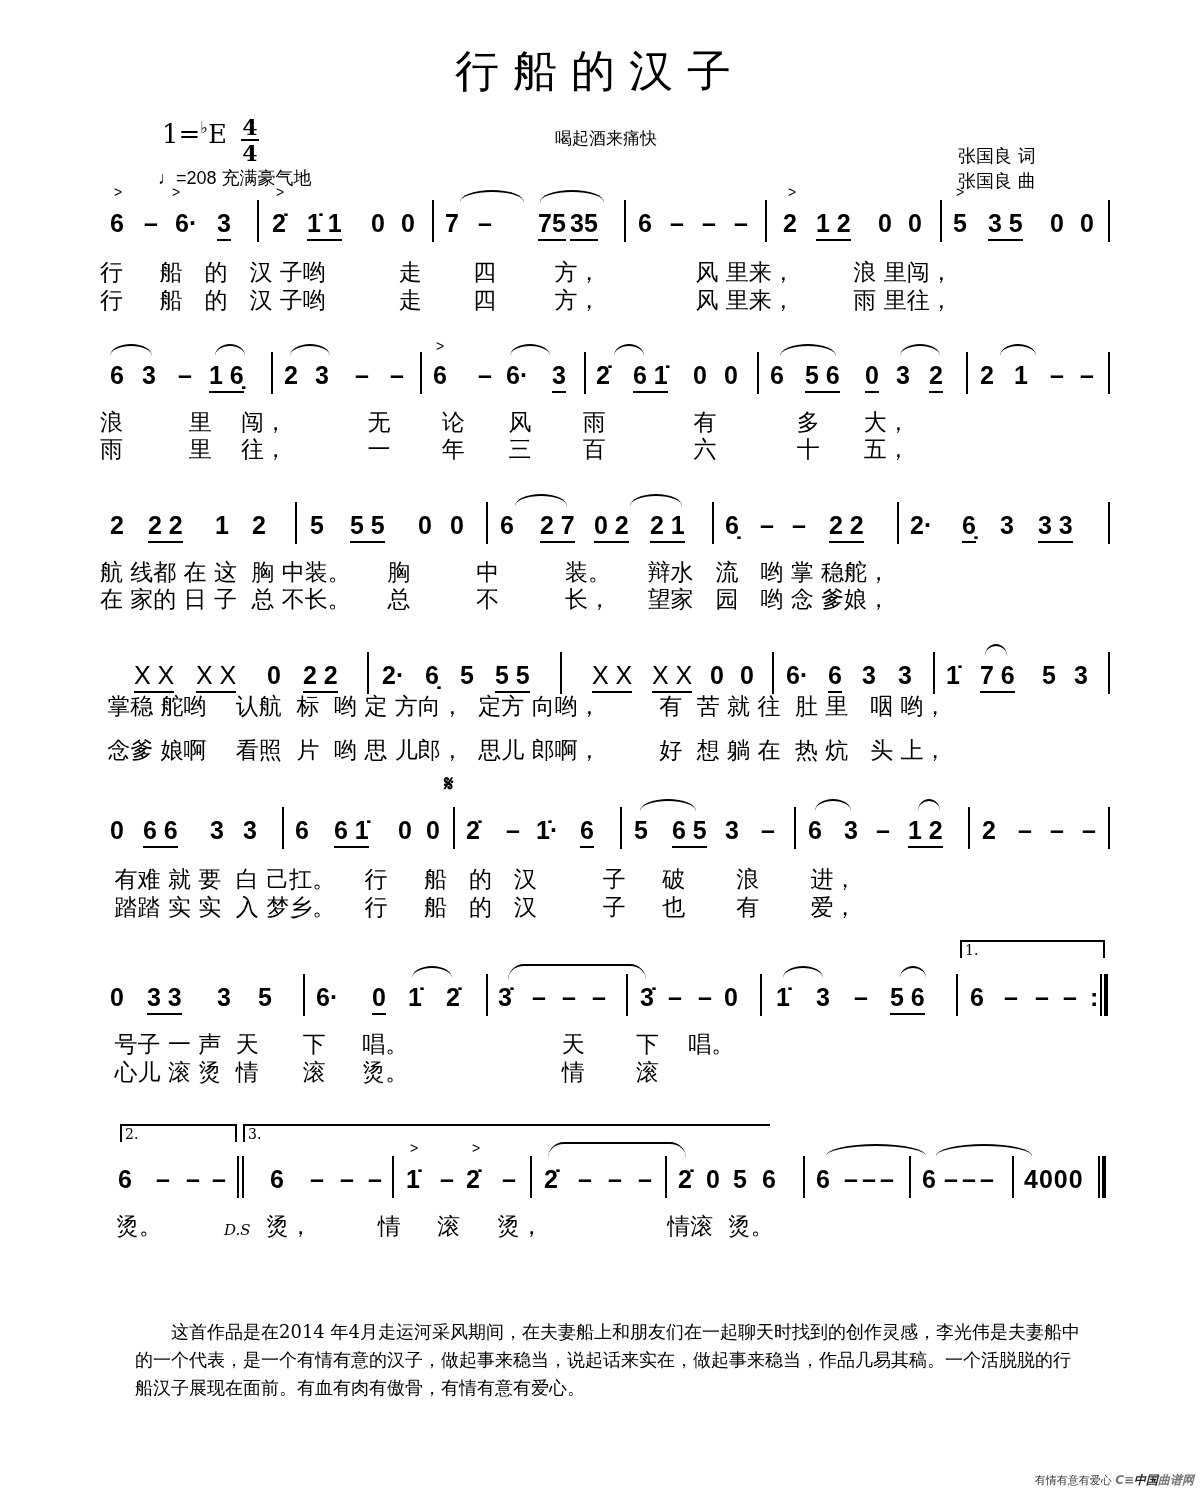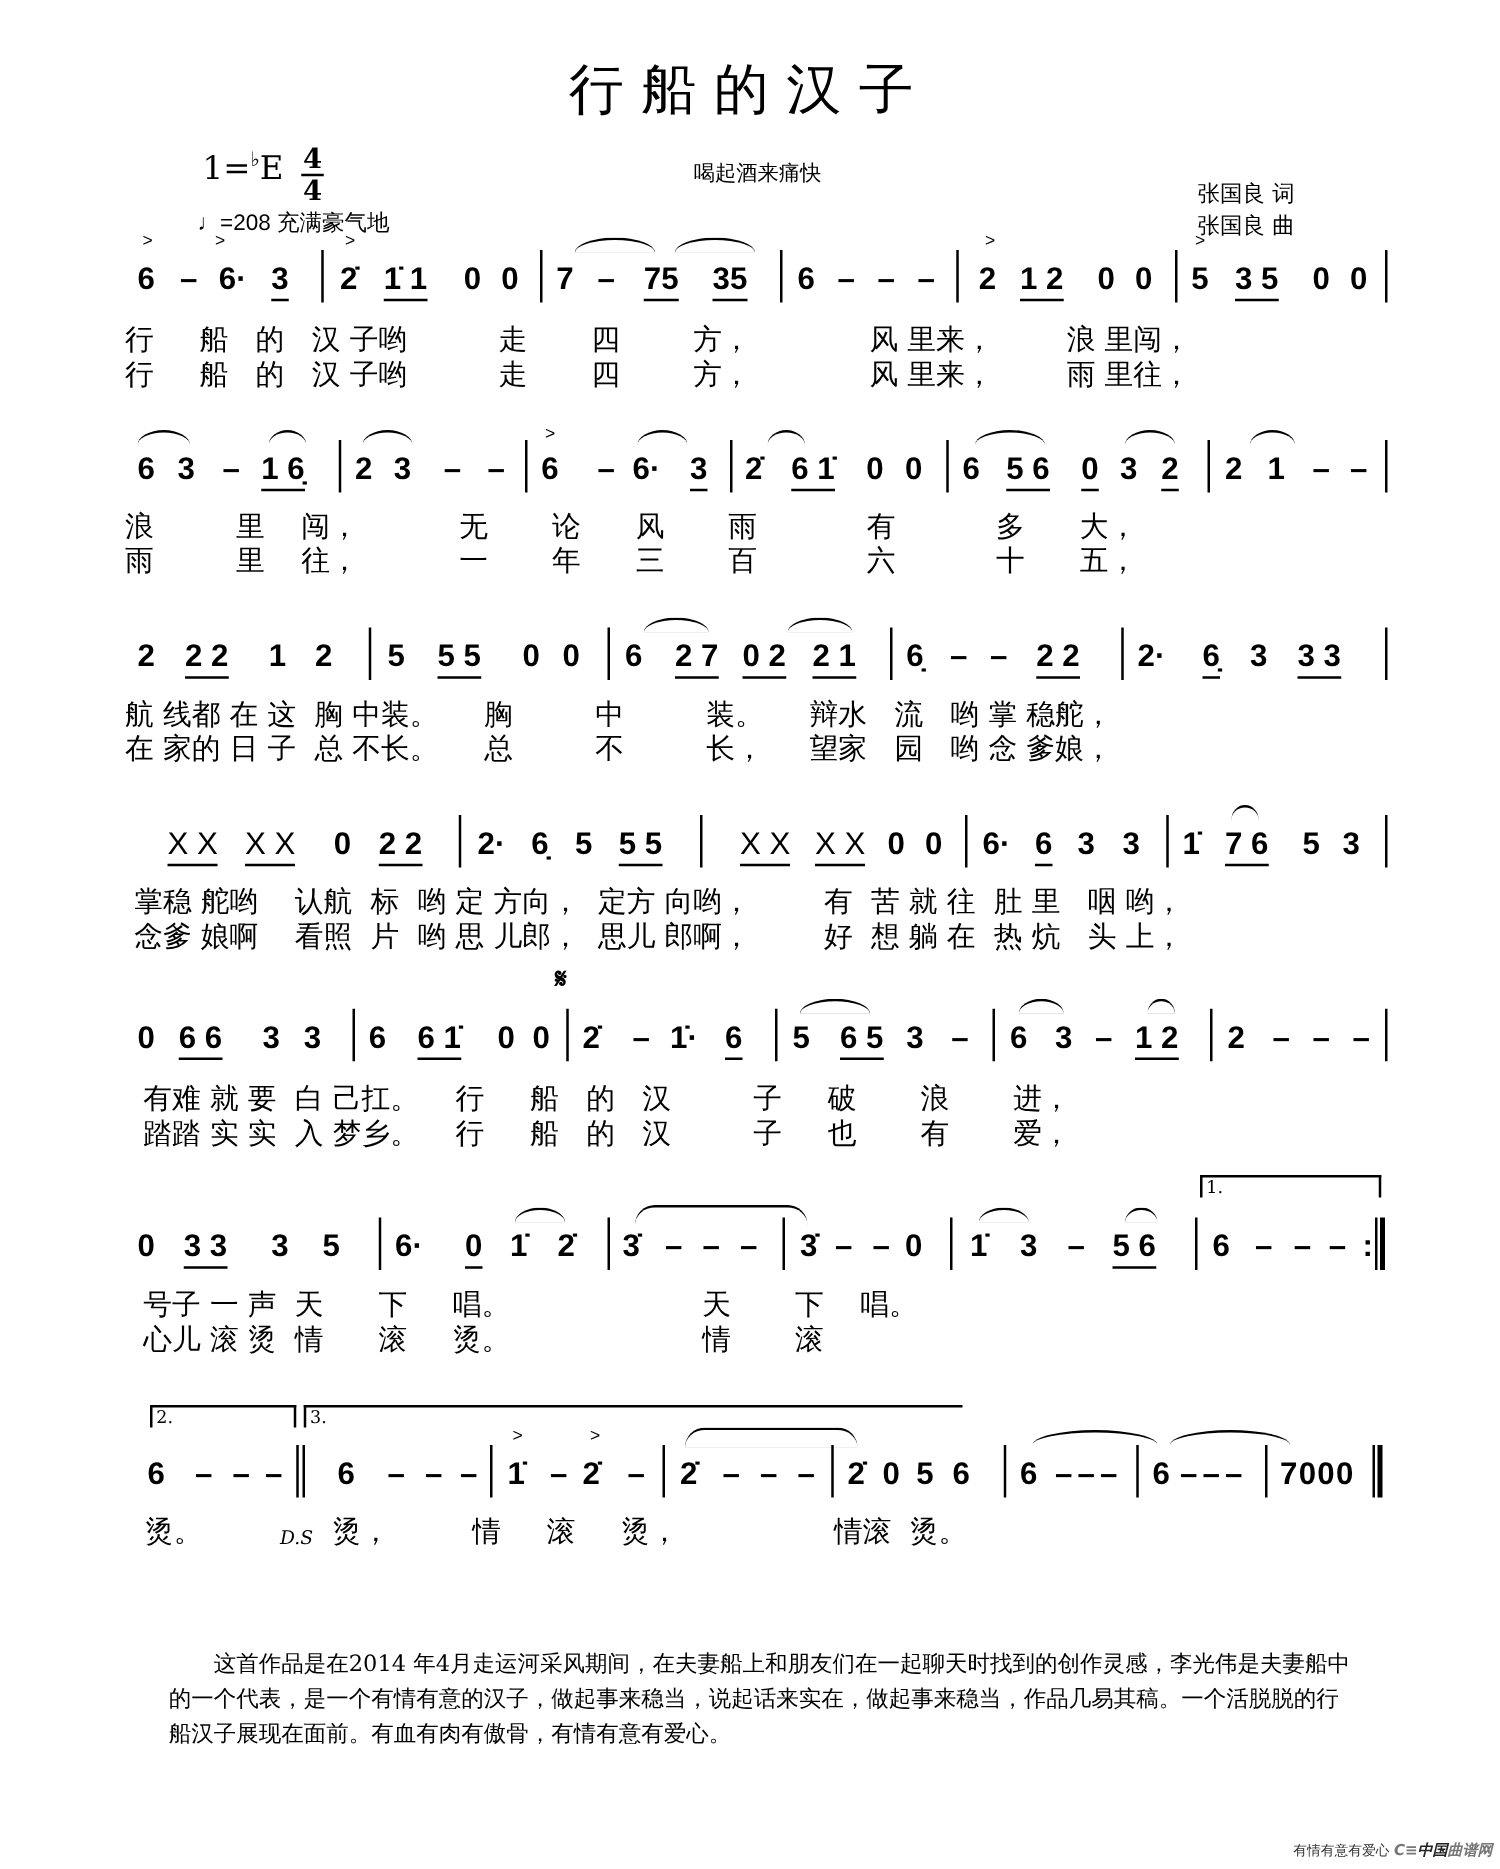--- a/index.html
+++ b/index.html
@@ -73,21 +73,21 @@
     <span class="note" style="left:75px">6·</span>
     <span class="note ul" style="left:117px">3</span>
     <div class="barline" style="left:157px"></div>
     <span class="note" style="left:172px">2̇</span>
     <span class="note ul" style="left:207px">1̇ 1</span>
     <span class="note" style="left:271px">0</span>
     <span class="note" style="left:301px">0</span>
     <div class="barline" style="left:332px"></div>
     <span class="note" style="left:345px">7</span>
     <span class="note" style="left:378px">–</span>
-    <span class="note ul" style="left:415px">75</span>
+    <span class="note ul" style="left:438px">75</span>
     <span class="note ul" style="left:470px">35</span>
     <div class="barline" style="left:524px"></div>
     <span class="note" style="left:538px">6</span>
     <span class="note" style="left:570px">–</span>
     <span class="note" style="left:602px">–</span>
     <span class="note" style="left:634px">–</span>
     <div class="barline" style="left:665px"></div>
     <span class="note" style="left:683px">2</span>
     <span class="note ul" style="left:716px">1 2</span>
     <span class="note" style="left:778px">0</span>
@@ -206,21 +206,21 @@
     <span class="note ul" style="left:728px">6</span>
     <span class="note" style="left:762px">3</span>
     <span class="note" style="left:798px">3</span>
     <div class="barline" style="left:833px"></div>
     <span class="note" style="left:846px">1̇</span>
     <span class="note ul" style="left:880px">7 6</span>
     <span class="note" style="left:942px">5</span>
     <span class="note" style="left:974px">3</span>
     <div class="barline" style="left:1008px"></div>
   </div>
-  <div class="lyrics" style="top:48px"> 掌稳 舵哟    认航  标  哟 定 方向，  定方 向哟，        有  苦 就 往  肚 里   咽 哟，</div>
+  <div class="lyrics" style="top:32px"> 掌稳 舵哟    认航  标  哟 定 方向，  定方 向哟，        有  苦 就 往  肚 里   咽 哟，</div>
   <div class="lyrics" style="top:76px"> 念爹 娘啊    看照  片  哟 思 儿郎，  思儿 郎啊，        好  想 躺 在  热 炕   头 上，</div>
 </div>
 
 <div class="row" style="top:815px;">
   <span class="segno" style="left:344px;top:-44px">𝄋</span>
   <div class="slur" style="left:540px;top:-16px;width:56px"></div>
   <div class="slur" style="left:715px;top:-16px;width:36px"></div>
   <div class="slur" style="left:818px;top:-16px;width:22px"></div>
   <div class="notes">
     <span class="note" style="left:10px">0</span>
@@ -338,21 +338,21 @@
     <span class="note" style="left:716px">6</span>
     <span class="note" style="left:744px">–</span>
     <span class="note" style="left:762px">–</span>
     <span class="note" style="left:780px">–</span>
     <div class="barline" style="left:809px"></div>
     <span class="note" style="left:822px">6</span>
     <span class="note" style="left:844px">–</span>
     <span class="note" style="left:862px">–</span>
     <span class="note" style="left:880px">–</span>
     <div class="barline" style="left:912px"></div>
-    <span class="note" style="left:924px;letter-spacing:1px">7000</span>
+    <span class="note" style="left:924px;letter-spacing:1px">4000</span>
     <div class="barline final" style="left:998px"></div>
   </div>
   <div class="lyrics" style="top:48px;left:16px">烫。</div>
   <div class="lyrics ds" style="top:52px;left:124px">D.S</div>
   <div class="lyrics" style="top:48px;left:166px">烫，         情     滚     烫，                 情滚  烫。</div>
 </div>
 
 <div class="desc">
   <p>这首作品是在2014 年4月走运河采风期间，在夫妻船上和朋友们在一起聊天时找到的创作灵感，李光伟是夫妻船中的一个代表，是一个有情有意的汉子，做起事来稳当，说起话来实在，做起事来稳当，作品几易其稿。一个活脱脱的行船汉子展现在面前。有血有肉有傲骨，有情有意有爱心。</p>
 </div>

